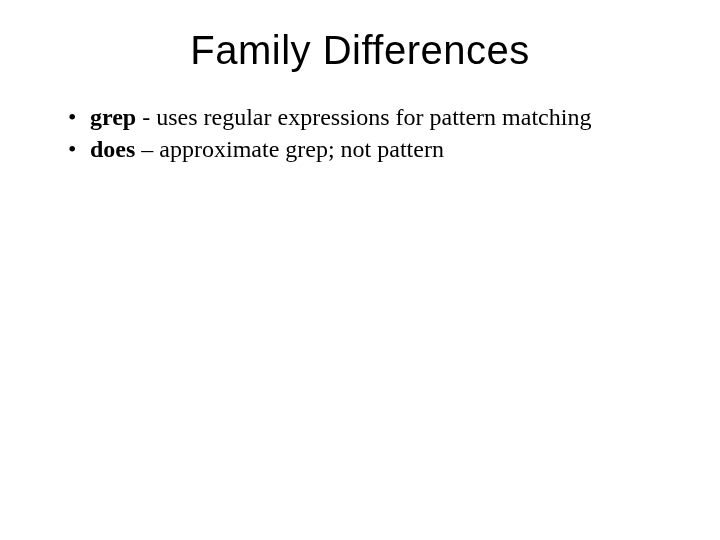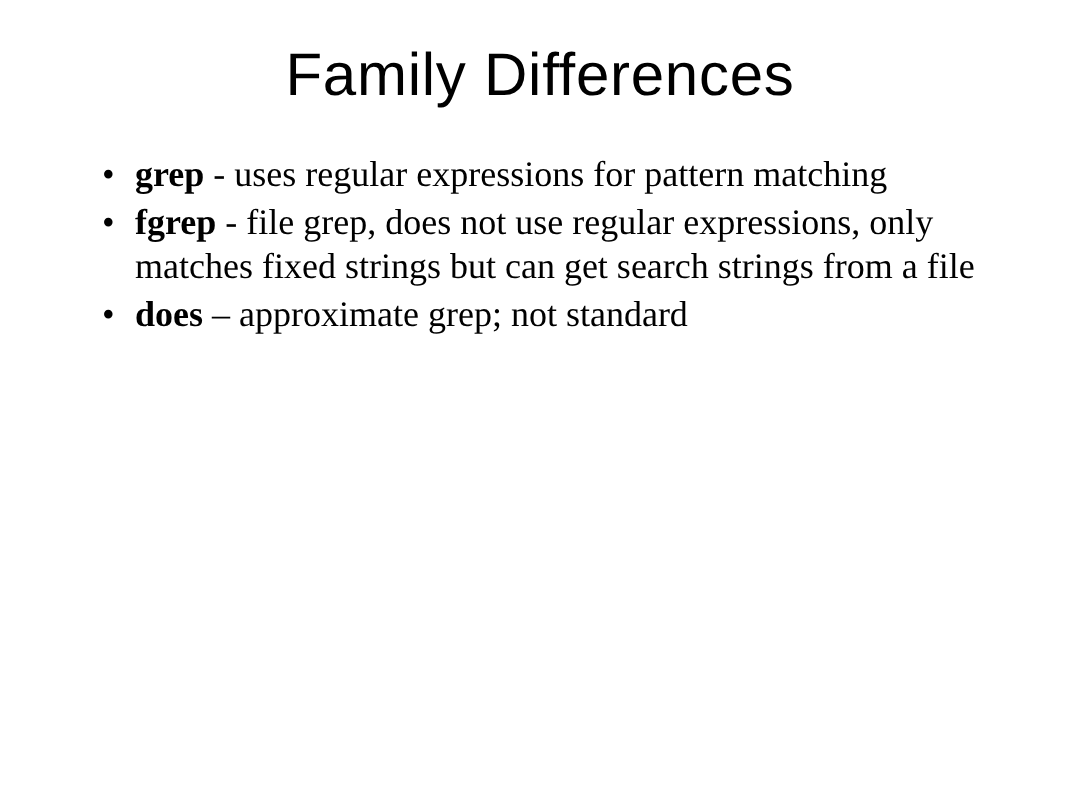--- a/index.html
+++ b/index.html
@@ -53,19 +53,16 @@
 </head>
 <body>
 
 <div class="slide">
   <h1 class="title">Family Differences</h1>
   <ul class="bullets">
     <li>
       <span class="term">grep</span><span> - </span><span>uses regular expressions for pattern matching</span>
     </li>
     <li>
-      <span class="term">fgrep</span><span> - </span><span>file grep, does not use regular expressions, only matches fixed strings but can get search strings from a file</span>
-    </li>
-    <li>
-      <span class="term">does</span><span> – </span><span>approximate grep; not standard</span>
+      <span class="term">does</span><span> – </span><span>approximate grep; not pattern</span>
     </li>
   </ul>
 </div>
 
 </body></html>

